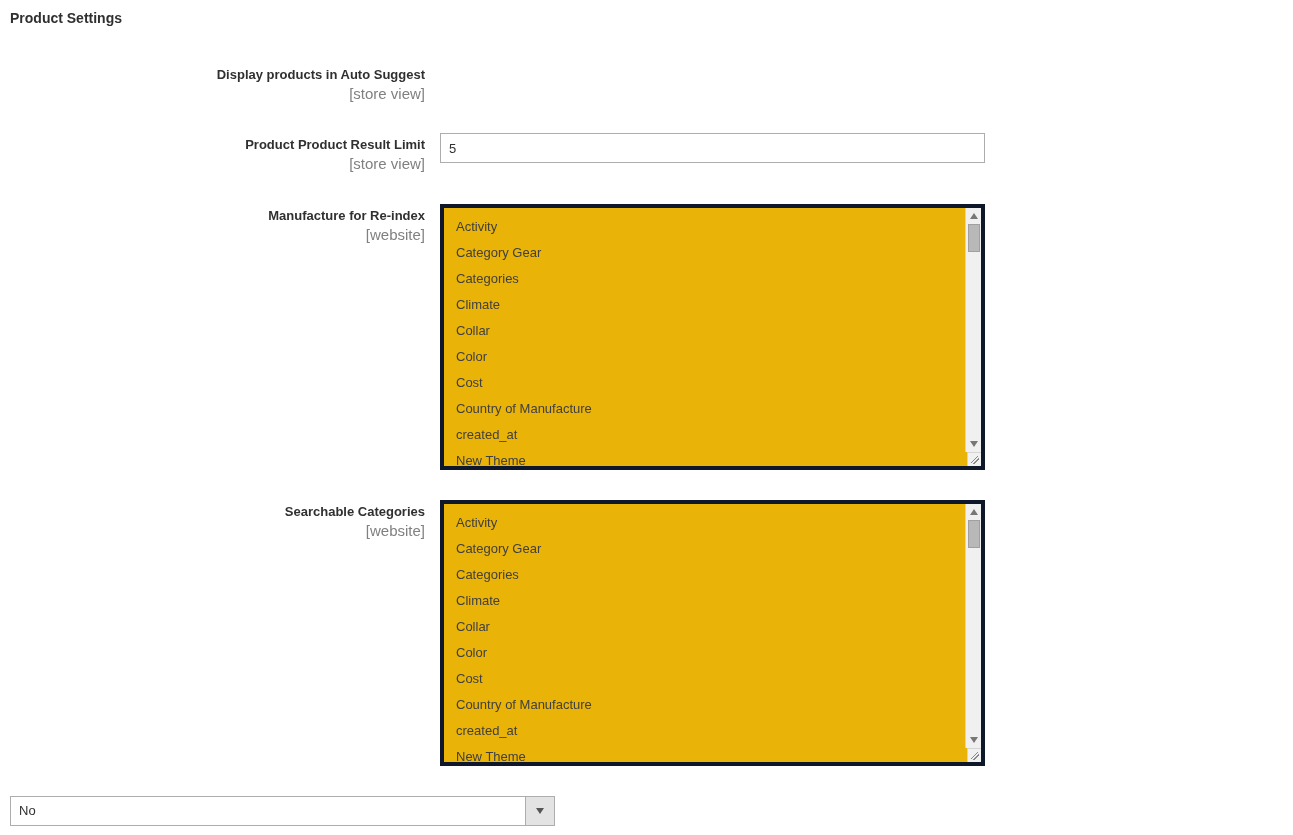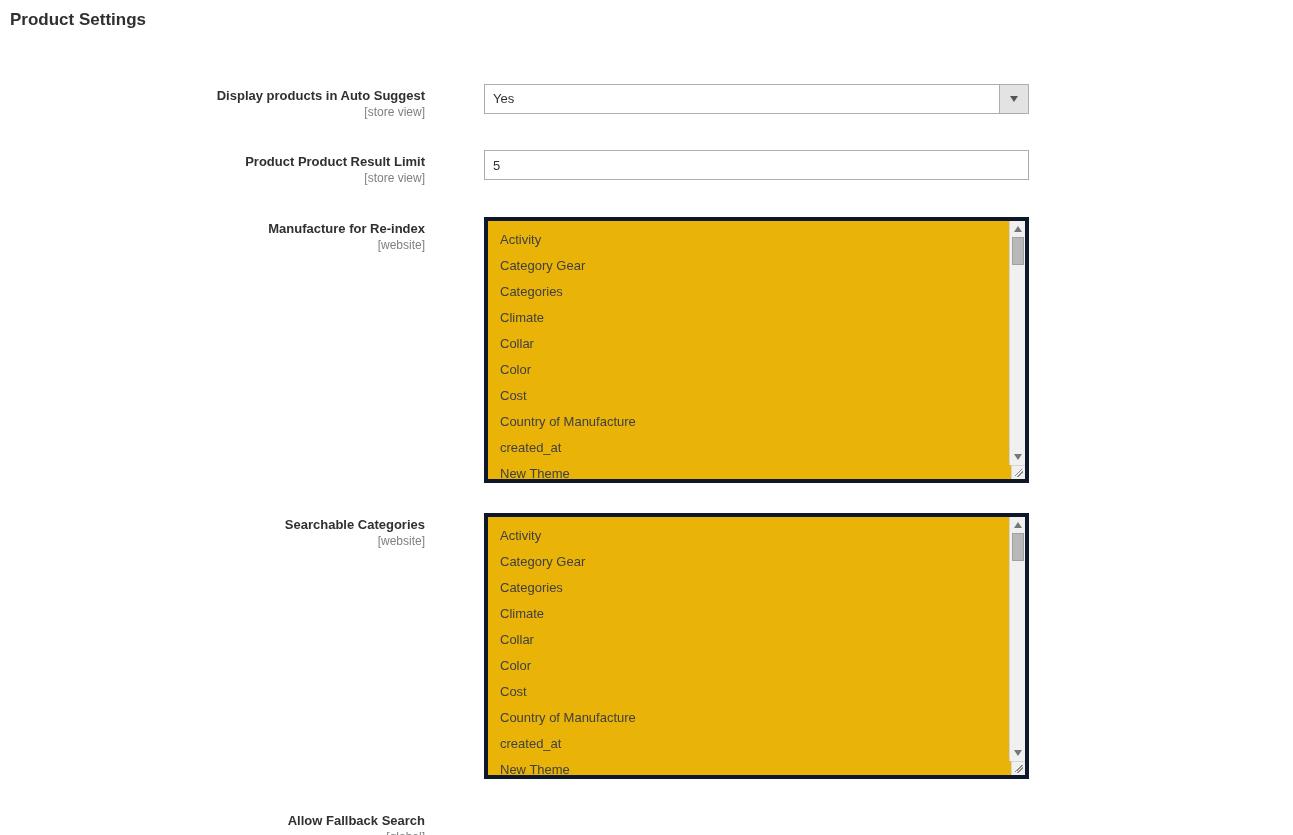--- a/index.html
+++ b/index.html
@@ -4,45 +4,44 @@
 <style>
   * { box-sizing: border-box; margin: 0; padding: 0; }
   body {
     font-family: 'Helvetica Neue', Helvetica, Arial, sans-serif;
     font-size: 13px;
     color: #303030;
     background: #ffffff;
     padding: 10px 0 30px 10px;
   }
   .section-title {
-    font-size: 17px;
+    font-size: 14px;
     font-weight: 600;
     color: #303030;
-    margin-bottom: 54px;
+    margin-bottom: 37px;
   }
   .form-row {
     display: flex;
     margin-bottom: 30px;
-    gap: 44px;
   }
   .form-row.tight { margin-bottom: 20px; }
   .label-col {
     width: 430px;
     text-align: right;
     padding-right: 15px;
     padding-top: 4px;
   }
   .field-label {
     font-size: 13px;
     color: #303030;
     font-weight: 600;
     line-height: 1.3;
   }
   .field-scope {
-    font-size: 12px;
+    font-size: 15px;
     color: #808080;
     display: block;
     line-height: 1.3;
   }
   .control-col {
     width: 545px;
   }
   .select-wrap {
     position: relative;
     width: 100%;
@@ -144,30 +143,20 @@
 </style>
 </head>
 <body>
 
 <div class="section-title">Product Settings</div>
 
 <div class="form-row">
   <div class="label-col">
     <span class="field-label">Display products in Auto Suggest</span>
     <span class="field-scope">[store view]</span>
-  </div>
-  <div class="control-col">
-    <div class="select-wrap">
-      <div class="select-input">Yes</div>
-      <div class="select-arrow-btn">
-        <svg viewBox="0 0 8 6">
-            <path d="M0 0 L8 0 L4 6 Z" fill="#555"></path>
-          </svg>
-      </div>
-    </div>
   </div>
 </div>
 
 <div class="form-row">
   <div class="label-col">
     <span class="field-label">Product Product Result Limit</span>
     <span class="field-scope">[store view]</span>
   </div>
   <div class="control-col">
     <input class="text-input" type="text" value="5" style="">
@@ -242,17 +231,23 @@
               <path d="M0 0 L8 0 L4 6 Z" fill="#777"></path>
             </svg>
           </div>
       </div>
       <div class="ms-resize"></div>
     </div>
   </div>
 </div>
 
 <div class="form-row tight">
-  <div class="label-col">
-    <span class="field-label">Allow Fallback Search</span>
-    <span class="field-scope">[global]</span>
+  <div class="control-col">
+    <div class="select-wrap">
+      <div class="select-input">No</div>
+      <div class="select-arrow-btn">
+        <svg viewBox="0 0 8 6">
+            <path d="M0 0 L8 0 L4 6 Z" fill="#555"></path>
+          </svg>
+      </div>
+    </div>
   </div>
 </div>
 
 </body></html>

